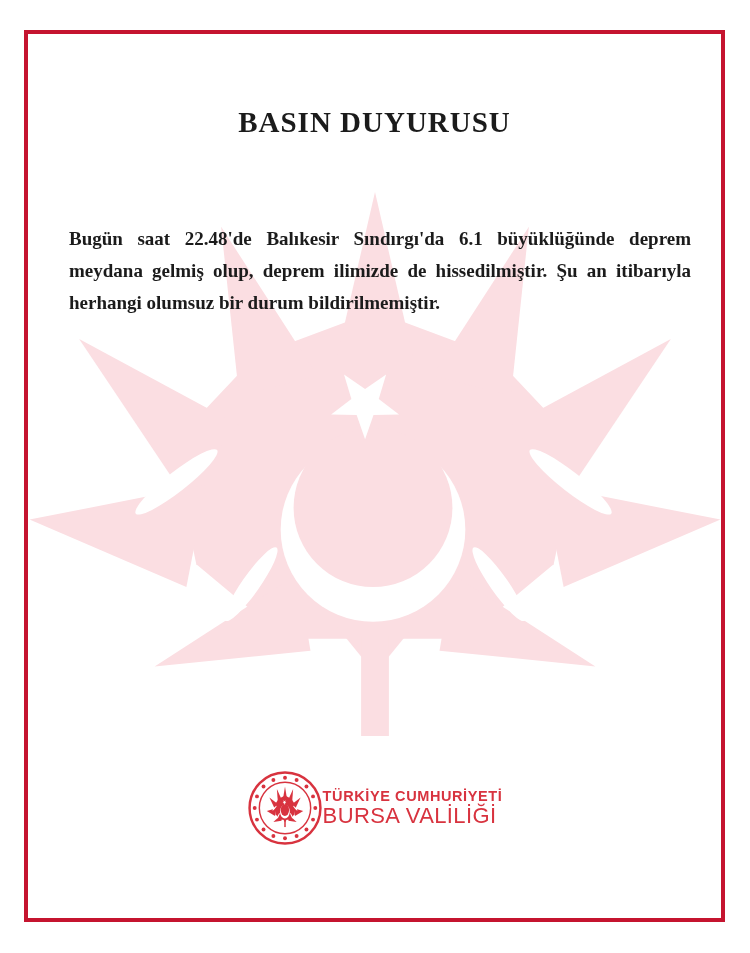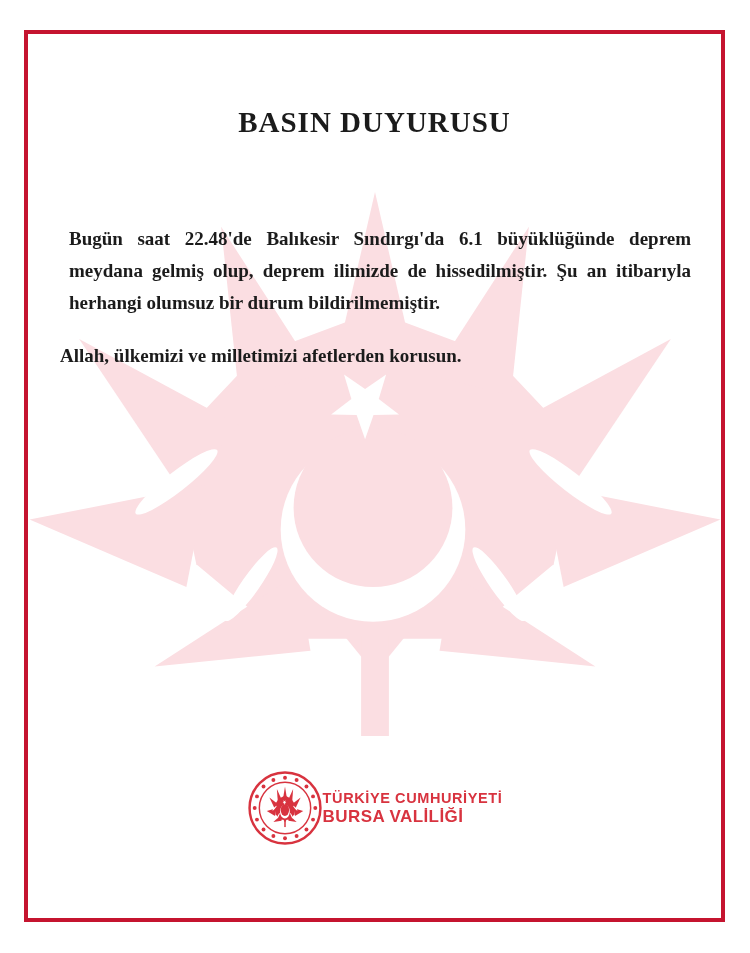--- a/index.html
+++ b/index.html
@@ -80,22 +80,22 @@
     font-family: "Liberation Sans", sans-serif;
     color: var(--logo-red, #d8333f);
     line-height: 1.12;
   }
   .logo-line1 {
     font-size: 14.5px;
     font-weight: 600;
     letter-spacing: 0.6px;
   }
   .logo-line2 {
-    font-size: 17px;
-    font-weight: 700;
+    font-size: 22px;
+    font-weight: 400;
     letter-spacing: 0.4px;
   }
 </style>
 </head>
 <body>
 
 <div class="page">
   <div class="frame">
 
     <svg class="watermark" width="695" height="546" viewBox="0 0 700 550" aria-hidden="true">
@@ -122,21 +122,20 @@
           <path fill="#ffffff" d="M340,249 L348.5,224.7 L374.2,224.1 L353.8,208.5 L361.2,183.9 L340,198.5 L318.8,183.9 L326.2,208.5 L305.8,224.1 L331.5,224.7 Z"></path>
         </g>
       </defs>
       <use href="#leafShape"></use>
     </svg>
 
     <h1 class="page-title">BASIN DUYURUSU</h1>
 
     <div class="content">
       <p class="justified">Bugün saat 22.48'de Balıkesir Sındırgı'da 6.1 büyüklüğünde deprem meydana gelmiş olup, deprem ilimizde de hissedilmiştir. Şu an itibarıyla herhangi olumsuz bir durum bildirilmemiştir.</p>
-      <p>Allah, ülkemizi ve milletimizi afetlerden korusun.</p>
     </div>
 
     <div class="footer-logo">
       <svg class="seal" viewBox="0 0 74 74" aria-hidden="true">
         <circle cx="37" cy="37" r="34.5" fill="none" stroke="currentColor" stroke-width="2.4"></circle>
         <circle cx="37" cy="37" r="25" fill="none" stroke="currentColor" stroke-width="1.4"></circle>
         <g fill="currentColor">
           <circle cx="66.5" cy="37" r="1.9"></circle>
             <circle cx="64.3" cy="48.3" r="1.9"></circle>
           <circle cx="57.9" cy="57.9" r="1.9"></circle>

